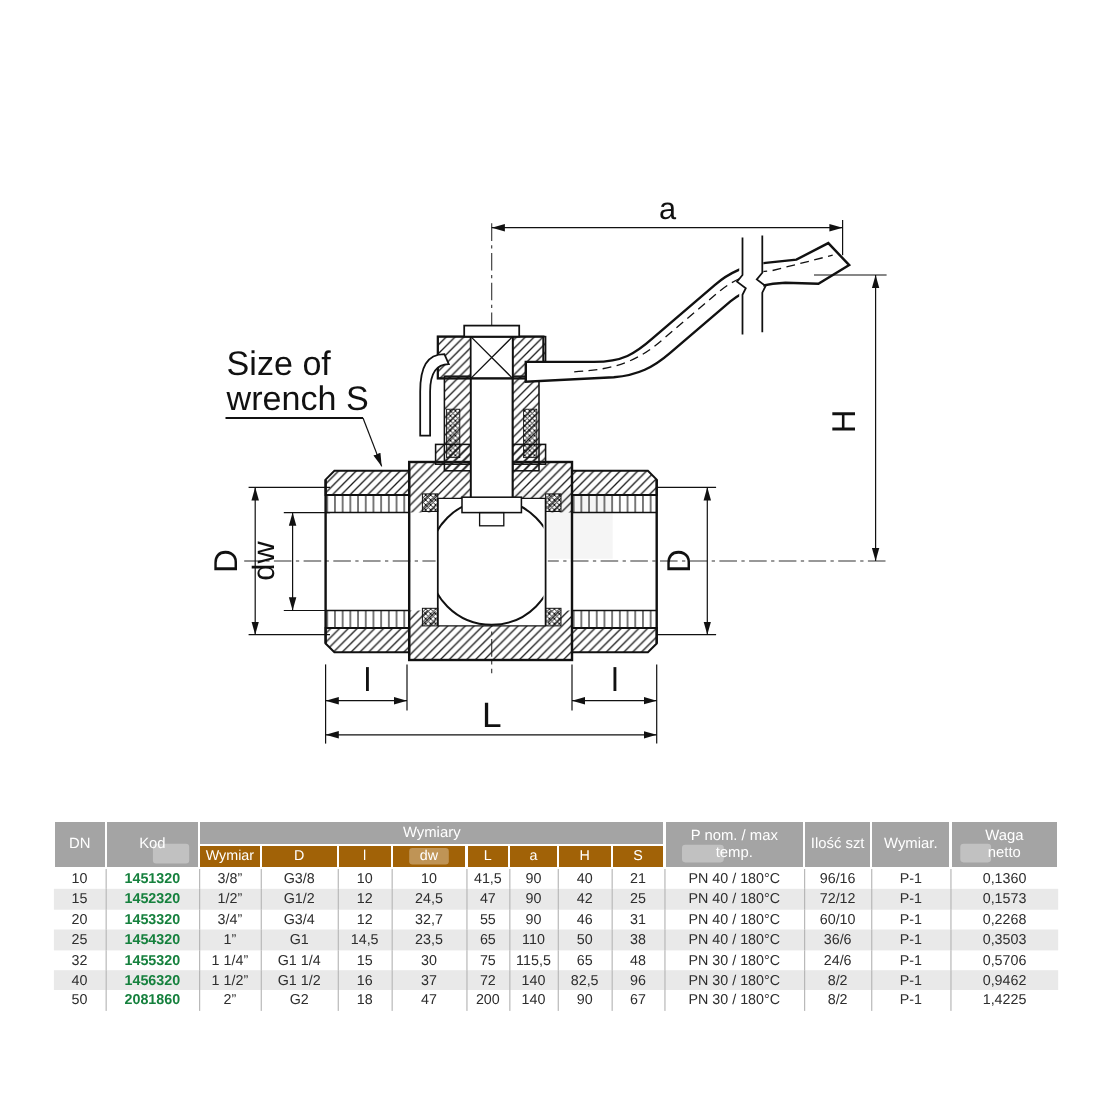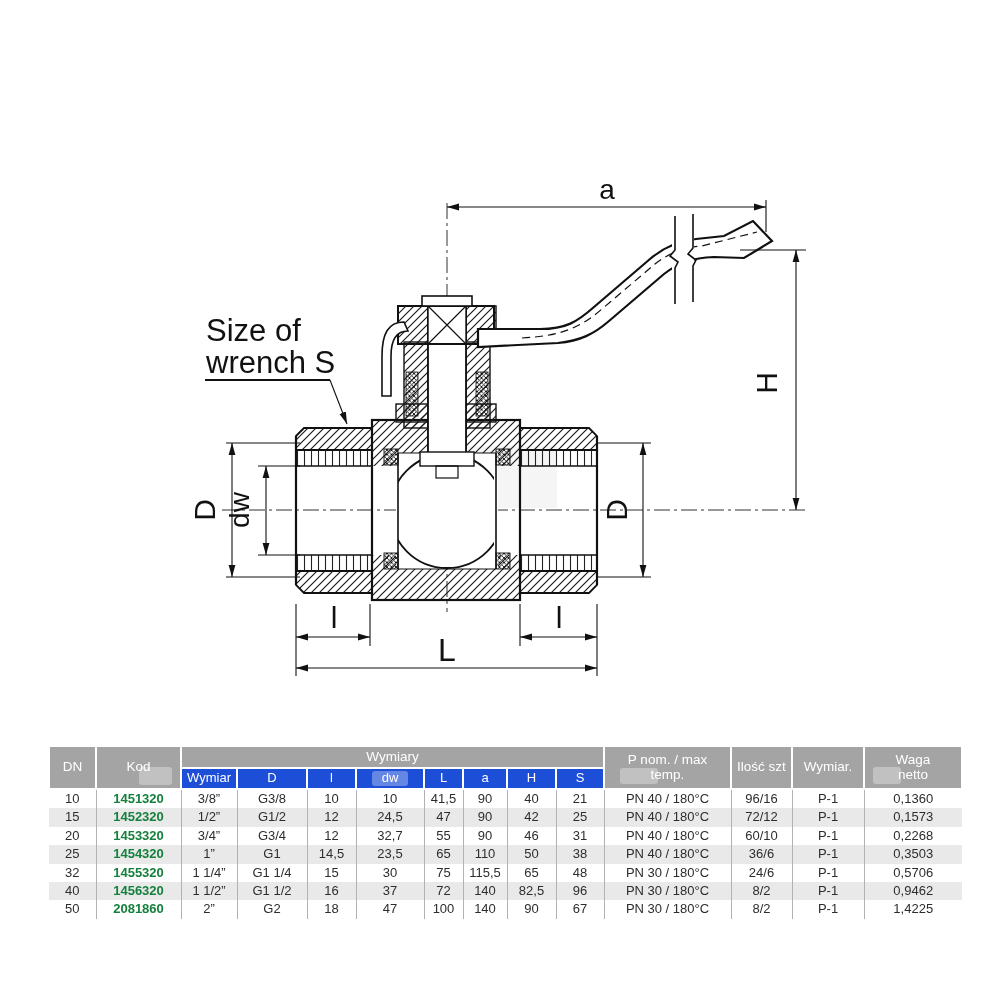--- a/index.html
+++ b/index.html
@@ -4,21 +4,21 @@
 <style>
   html,body{margin:0;padding:0;background:#fff;}
   .stage{position:relative;width:1000px;height:1000px;background:#ffffff;overflow:hidden;
          font-family:"Liberation Sans",sans-serif;}
   svg text{font-family:"Liberation Sans",sans-serif;fill:#111;}
   
   table.spec{position:absolute;left:48px;top:745px;width:913px;border-collapse:collapse;
              table-layout:fixed;font-size:13px;color:#2d2d2d;}
   table.spec th{background:#a4a4a4;color:#fff;font-weight:400;border:2px solid #fff;
                 padding:0;line-height:1.08;position:relative;overflow:hidden;}
-  table.spec th.sub{background:#1d4ed8;height:19px;font-size:13px;}
+  table.spec th.sub{background:#a16207;height:19px;font-size:13px;}
   table.spec tr.h1 th{height:20px;font-size:13.5px;}
   table.spec td{text-align:center;padding:0;height:18.4px;line-height:18.4px;white-space:nowrap;}
   table.spec td + td{border-left:1px solid #b2b2b2;}
   table.spec tr.alt td{background:#e9e9e9;}
   table.spec td.kod{font-weight:bold;color:#15803d;}
   .wm{position:absolute;background:rgba(255,255,255,0.32);border-radius:3px;pointer-events:none;}
 </style>
 </head>
 <body>
 
@@ -339,21 +339,21 @@
           <td>P-1</td>
           <td>0,9462</td>
         </tr>
         <tr>
           <td>50</td>
           <td class="kod">2081860</td>
           <td>2”</td>
           <td>G2</td>
           <td>18</td>
           <td>47</td>
-          <td>100</td>
+          <td>200</td>
           <td>140</td>
           <td>90</td>
           <td>67</td>
           <td>PN 30 / 180°C</td>
           <td>8/2</td>
           <td>P-1</td>
           <td>1,4225</td>
         </tr>
       </tbody>
 </table>

